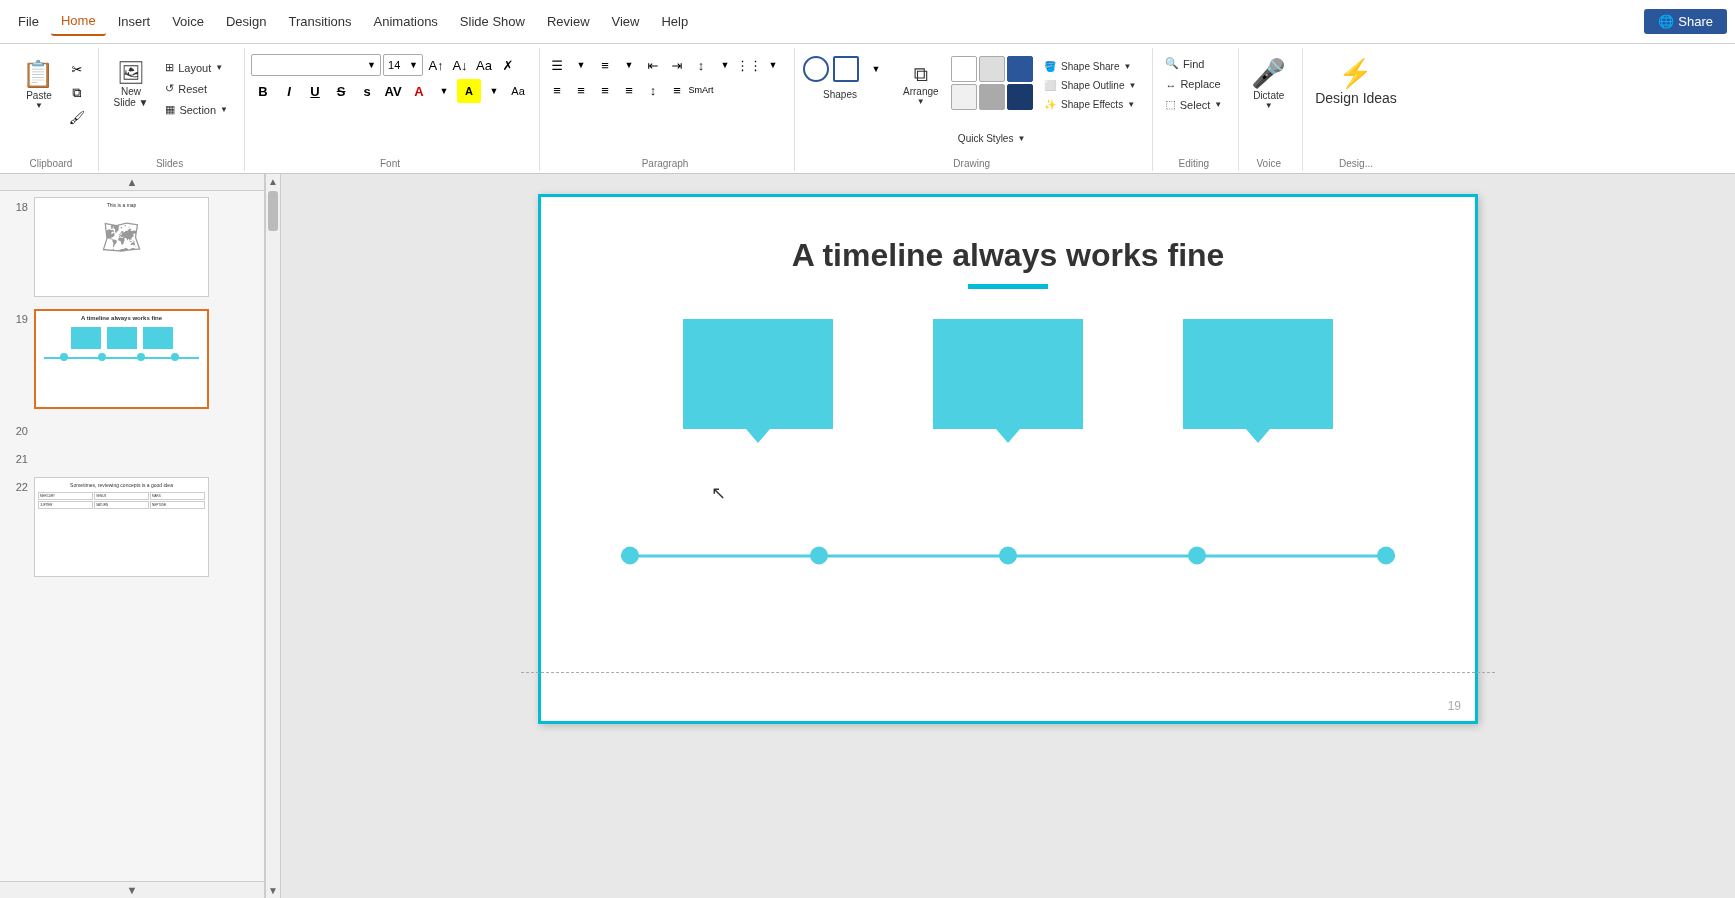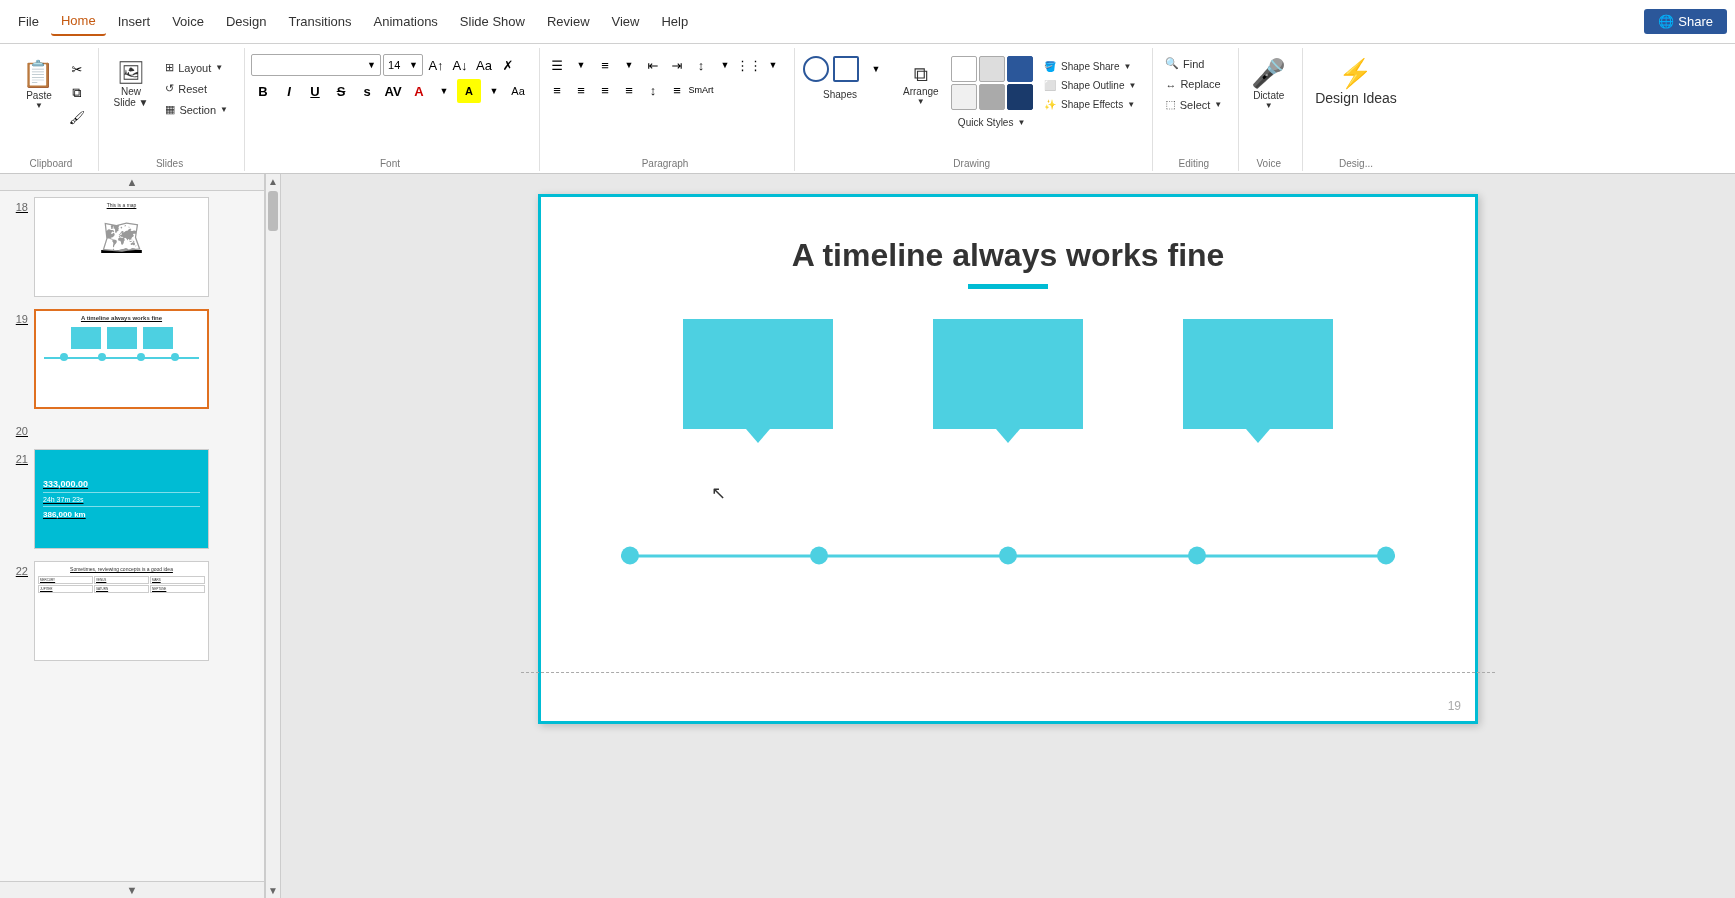--- a/index.html
+++ b/index.html
@@ -153,21 +153,20 @@
       overflow-y: auto;
       overflow-x: hidden;
       position: relative;
     }
     .slide-thumbnail {
       display: flex;
       align-items: flex-start;
       padding: 6px 8px;
       cursor: pointer;
       gap: 6px;
-      text-decoration: underline;
     }
     .slide-thumbnail.active .slide-thumb-img { border: 2px solid #e07020; }
     .slide-number {
       font-size: 11px;
       color: #666;
       min-width: 20px;
       text-align: right;
       padding-top: 4px;
     }
     .slide-thumb-img {
@@ -421,21 +420,21 @@
           <span>Shapes</span>
         </div>
       </div>
 
       <div class="ribbon-btn ribbon-btn-large" style="font-size:10px;">
         <span style="font-size:20px;">⧉</span>
         <span>Arrange</span>
         <span style="font-size:8px;">▼</span>
       </div>
 
-      <div style="display:flex; flex-direction:column; align-items:center;">
+      <div style="display:flex; flex-direction:column; align-items:center;gap:16px;">
         <div class="quick-styles-area">
           <div class="qs-row">
             <div class="qs-item" style="background:#fff;"></div>
             <div class="qs-item" style="background:#ddd;"></div>
             <div class="qs-item" style="background:#2b579a; border-color:#2b579a;"></div>
           </div>
           <div class="qs-row">
             <div class="qs-item" style="background:#f0f0f0;"></div>
             <div class="qs-item" style="background:#aaa; border-color:#aaa;"></div>
             <div class="qs-item" style="background:#1a3a6b; border-color:#1a3a6b;"></div>
@@ -538,25 +537,20 @@
         </div>
       </div>
     </div>
 
     <div class="slide-thumbnail">
       <span class="slide-number">20</span>
     </div>
 
     <div class="slide-thumbnail">
       <span class="slide-number">21</span>
-      <div class="slide-thumb-img" style="background:#00bcd4; display:flex; flex-direction:column; align-items:flex-start; justify-content:center; padding:6px 8px;">
-        <div style="font-size:9px; font-weight:bold; color:#fff; border-bottom:1px solid rgba(255,255,255,0.5); padding-bottom:3px; margin-bottom:3px; width:100%;">333,000.00</div>
-        <div style="font-size:7px; color:#fff; border-bottom:1px solid rgba(255,255,255,0.5); padding-bottom:3px; margin-bottom:3px; width:100%;">24h 37m 23s</div>
-        <div style="font-size:8px; font-weight:bold; color:#fff;">386,000 km</div>
-      </div>
     </div>
 
     <div class="slide-thumbnail">
       <span class="slide-number">22</span>
       <div class="slide-thumb-img thumb-22">
         <div style="font-size:5px; color:#333; padding:4px 2px 2px; text-align:center;">Sometimes, reviewing concepts is a good idea</div>
         <div style="display:grid; grid-template-columns:1fr 1fr 1fr; gap:1px; margin:2px 3px; font-size:3px; color:#333;">
           <div style="border:1px solid #ccc; padding:1px;">MERCURY</div>
           <div style="border:1px solid #ccc; padding:1px;">VENUS</div>
           <div style="border:1px solid #ccc; padding:1px;">MARS</div>

